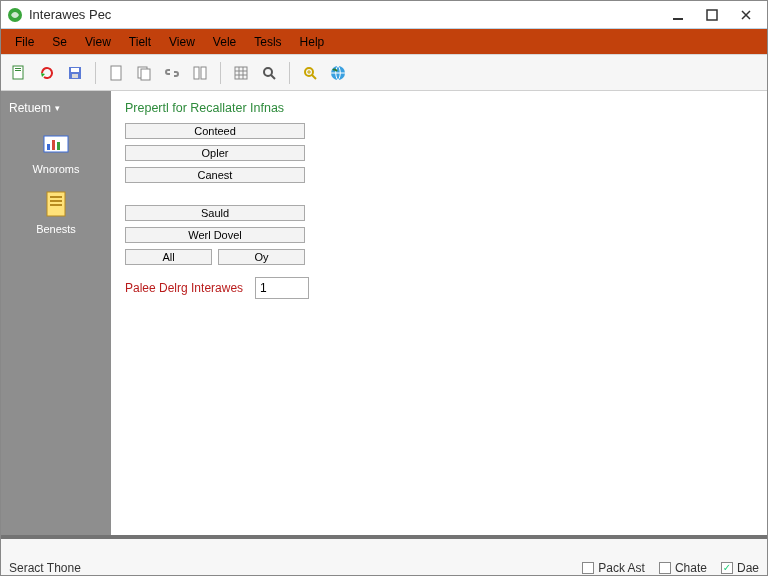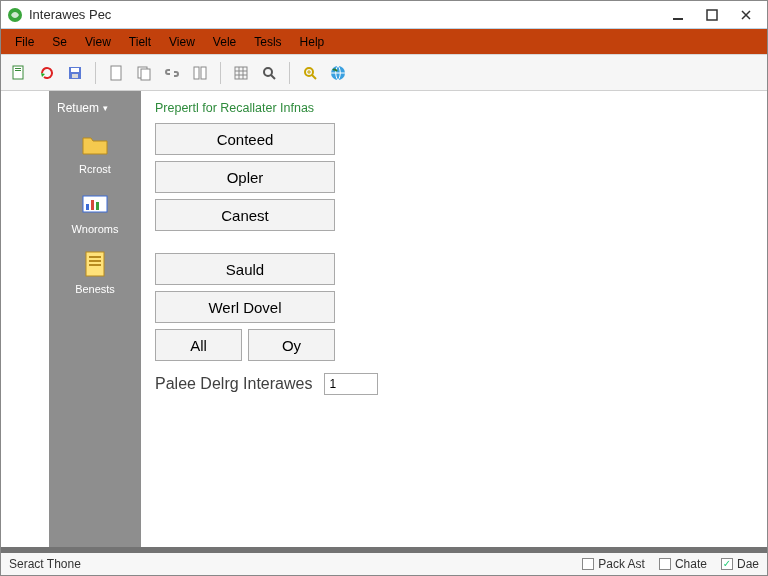--- a/index.html
+++ b/index.html
@@ -10,40 +10,40 @@
   .titlebar-text { flex: 1; font-size: 13px; color: #2b2b2b; }
   .win-controls { display: flex; gap: 12px; padding-right: 4px; }
   .win-btn { width: 22px; height: 18px; display: flex; align-items: center; justify-content: center; color: #333; cursor: pointer; font-size: 14px; }
   .win-btn svg { display:block; }
   .menubar { height: 26px; background: #c2410c; display: flex; align-items: center; padding: 0 6px; gap: 2px; border-bottom: 1px solid #d8d8d8; }
   .menu-item { padding: 3px 8px; cursor: pointer; }
   .toolbar { height: 36px; background: #f6f6f6; display: flex; align-items: center; padding: 0 6px; gap: 4px; border-bottom: 1px solid #d0d0d0; }
   .tool-btn { width: 24px; height: 24px; display: flex; align-items: center; justify-content: center; cursor: pointer; border-radius: 2px; }
   .tool-sep { width: 1px; height: 22px; background: #c8c8c8; margin: 0 4px; }
   .body { flex: 1; display: flex; min-height: 0; }
-  .sidebar { width: 92px; background: #8e8e8e; color: #fff; padding: 6px 0; display: flex; flex-direction: column; align-items: center; margin-left: 48px; }
+  .sidebar { width: 110px; background: #8e8e8e; color: #fff; padding: 6px 0; display: flex; flex-direction: column; align-items: center; }
   .sidebar-header { width: 100%; padding: 4px 8px; font-size: 12px; color: #fff; display:flex; align-items:center; }
   .sidebar-header-chevron { margin-left: 4px; font-size: 9px; }
   .sidebar-items { display:flex; flex-direction:column; align-items:center; gap: 14px; margin-top: 10px; }
   .sidebar-item { display: flex; flex-direction: column; align-items: center; gap: 4px; cursor: pointer; width: 80px; }
   .sidebar-icon { width: 30px; height: 30px; display:flex; align-items:center; justify-content:center; }
   .sidebar-label { font-size: 11px; text-align: center; }
   .main { flex: 1; background: #fff; padding: 10px 14px 8px 14px; position: relative; display:flex; flex-direction:column; min-width:0; }
   .panel-title { color: #2e8b3c; font-size: 12.5px; margin-bottom: 8px; }
   .panel-row { display:flex; gap: 14px; align-items:flex-start; }
   .listbox { flex:1; height: 188px; border: 1px solid #b8b8b8; padding: 6px 8px; font-size: 12px; color:#333; background:#fff; }
   .right-buttons { width: 180px; display:flex; flex-direction:column; gap: 6px; }
-  .btn { border: 1px solid #a9a9a9; background: #f3f3f3; height: 32px; font-size: 15px; cursor: pointer; text-align:center; display:flex; align-items:center; justify-content:center; }
+  .btn { border: 1px solid #a9a9a9; background: #f3f3f3; height: 16px; font-size: 11px; cursor: pointer; text-align:center; display:flex; align-items:center; justify-content:center; }
   .btn-group-gap { height: 10px; }
   .btn-row { display:flex; gap:6px; }
   .btn-row .btn { flex:1; }
   .field-row { display:flex; align-items:center; gap: 12px; margin-top: 12px; }
-  .field-label { font-size: 16px; color:#404040; }
+  .field-label { font-size: 12px; color:#b91c1c; }
   .field-input { width: 54px; height: 22px; border: 1px solid #a9a9a9; padding: 2px 4px; font-size: 12px; }
-  .statusbar { height: 28px; border-top: 6px solid #737373; background:#f7f7f7; display:flex; align-items:center; padding: 0 8px; font-size: 12px; color:#333; }
+  .statusbar { height: 40px; border-top: 4px solid #737373; background:#f7f7f7; display:flex; align-items:flex-end; padding: 0 8px; font-size: 12px; color:#333; }
   .statusbar-left { flex:1; }
   .statusbar-right { display:flex; gap:14px; align-items:center; }
   .chk { display:flex; gap:4px; align-items:center; }
   .chk-box { width:12px; height:12px; border:1px solid #888; background:#fff; display:flex; align-items:center; justify-content:center; font-size:10px; color:#2c7; line-height:1; }
 </style>
 </head>
 <body>
 
 <div class="window">
 
@@ -159,28 +159,20 @@
       </div>
   </div>
 
   <div class="body">
     <div class="sidebar">
       <div class="sidebar-header">
         <span>Retuem</span>
         <span class="sidebar-header-chevron">▾</span>
       </div>
       <div class="sidebar-items">
-        <div class="sidebar-item">
-          <span class="sidebar-icon">
-              <svg width="28" height="24">
-                <path d="M2 6h8l2 3h14v13H2z" fill="#f5c94e" stroke="#b78a1f"></path>
-              </svg>
-            </span>
-          <span class="sidebar-label">Rcrost</span>
-        </div>
         <div class="sidebar-item">
           <span class="sidebar-icon">
               <svg width="28" height="24">
                 <rect x="2" y="4" width="24" height="16" fill="#fff" stroke="#3a6bd6"></rect>
                 <rect x="5" y="12" width="3" height="6" fill="#3a6bd6"></rect>
                 <rect x="10" y="8" width="3" height="10" fill="#d64b3a"></rect>
                 <rect x="15" y="10" width="3" height="8" fill="#3aa03a"></rect>
               </svg>
             </span>
           <span class="sidebar-label">Wnoroms</span>

